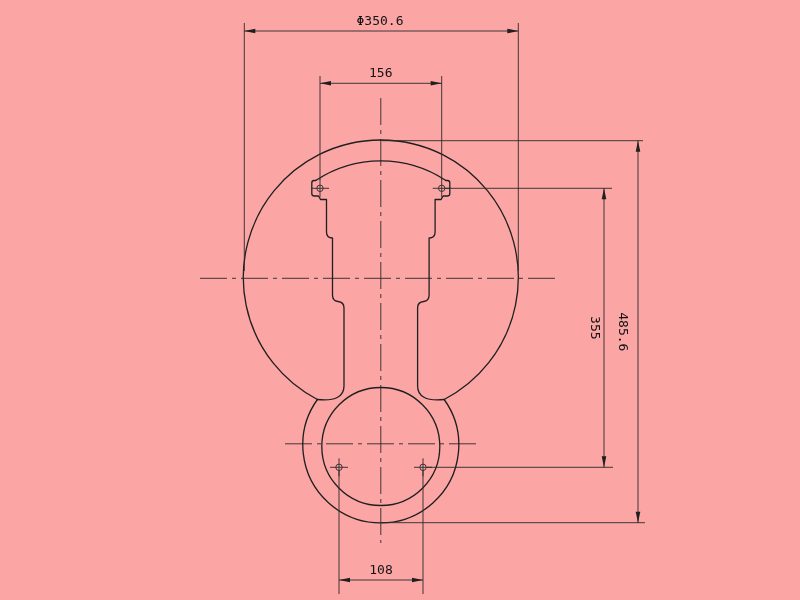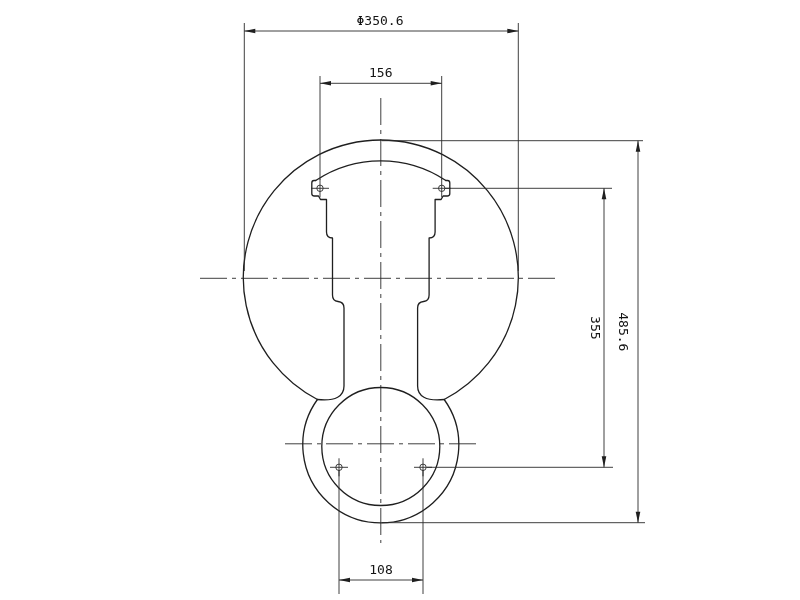--- a/index.html
+++ b/index.html
@@ -1,17 +1,17 @@
 <!DOCTYPE html>
 <html><head>
 <meta charset="utf-8">
 <style>
   html,body{margin:0;padding:0;background:#e8e8e8;}
   .stage{
-    width:800px;height:600px;background:#ffffff;position:relative;
+    width:800px;height:600px;background:#fca5a5;position:relative;
     font-family:"DejaVu Sans Mono","Liberation Mono",monospace;
     overflow:hidden;
   }
   svg{display:block;}
   .part{fill:none;stroke:#1f1f1f;stroke-width:1.3;stroke-linecap:round;stroke-linejoin:round;}
   .thin{fill:none;stroke:#2a2a2a;stroke-width:0.9;stroke-linecap:butt;}
   .cline{fill:none;stroke:#2a2a2a;stroke-width:0.9;stroke-dasharray:27 5 4 5;stroke-linecap:butt;}
   .arrow{fill:#1f1f1f;stroke:none;}
   .dimtext{fill:#141414;font-family:"DejaVu Sans Mono","Liberation Mono",monospace;font-size:13px;}
 </style>

